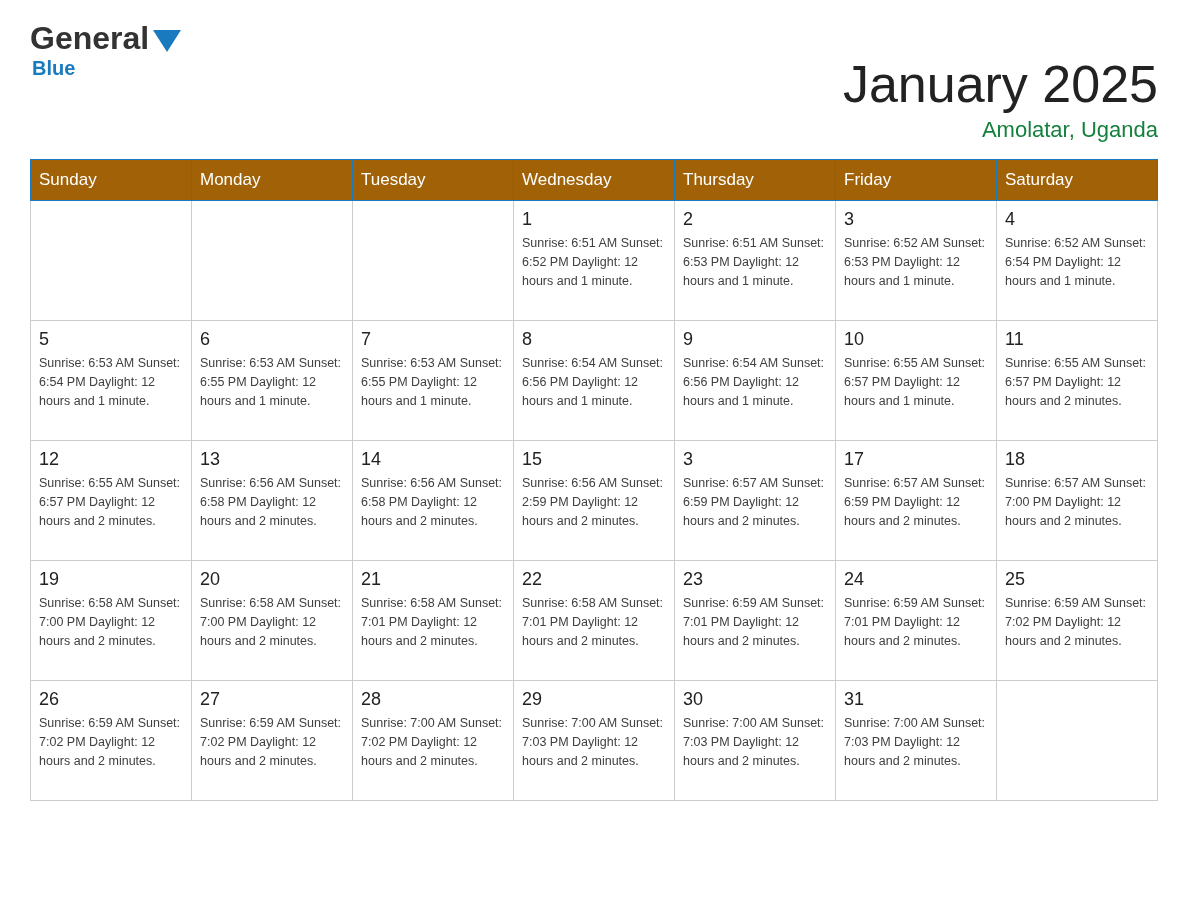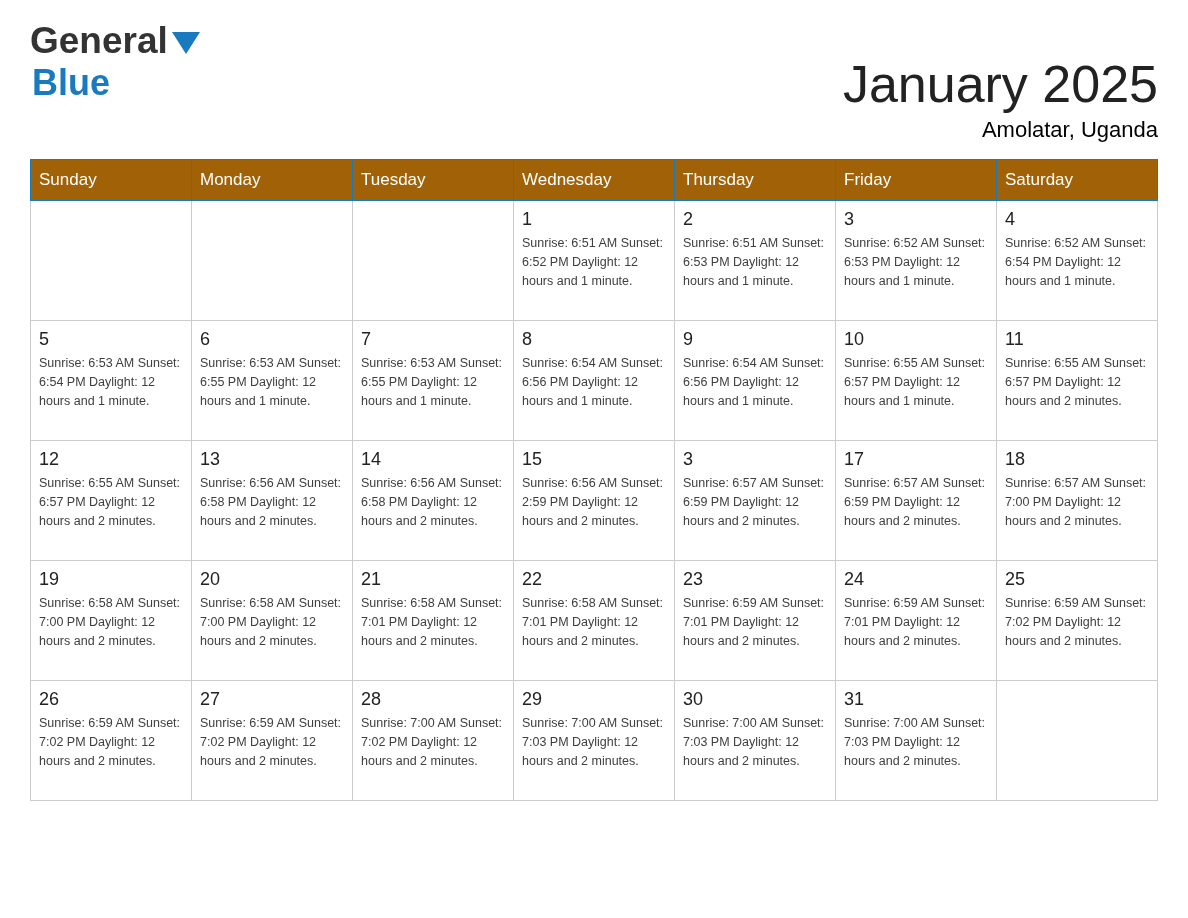--- a/index.html
+++ b/index.html
@@ -20,52 +20,52 @@
     .logo {
       display: flex;
       flex-direction: column;
       align-items: flex-start;
     }
     .logo-top {
       display: flex;
       align-items: center;
     }
     .logo-general {
-      font-size: 37px;
+      font-size: 32px;
       font-weight: bold;
       color: #333;
     }
     .logo-triangle {
       width: 0;
       height: 0;
       border-left: 14px solid transparent;
       border-right: 14px solid transparent;
       border-top: 22px solid #1a7abf;
       margin-left: 4px;
       margin-top: 4px;
     }
     .logo-blue {
-      font-size: 36px;
+      font-size: 20px;
       font-weight: bold;
       color: #1a7abf;
       margin-left: 2px;
     }
     .title-section {
       text-align: right;
     }
     .calendar-title {
       font-size: 52px;
       font-weight: normal;
       color: #222;
       line-height: 1.1;
       margin-top: 36px;
     }
     .calendar-subtitle {
       font-size: 22px;
-      color: #000000;
+      color: #15803d;
       margin-top: 4px;
       text-align: right;
     }
     .calendar-table {
       width: 100%;
       border-collapse: collapse;
       table-layout: fixed;
     }
     .calendar-table thead th {
       background: #a16207;

